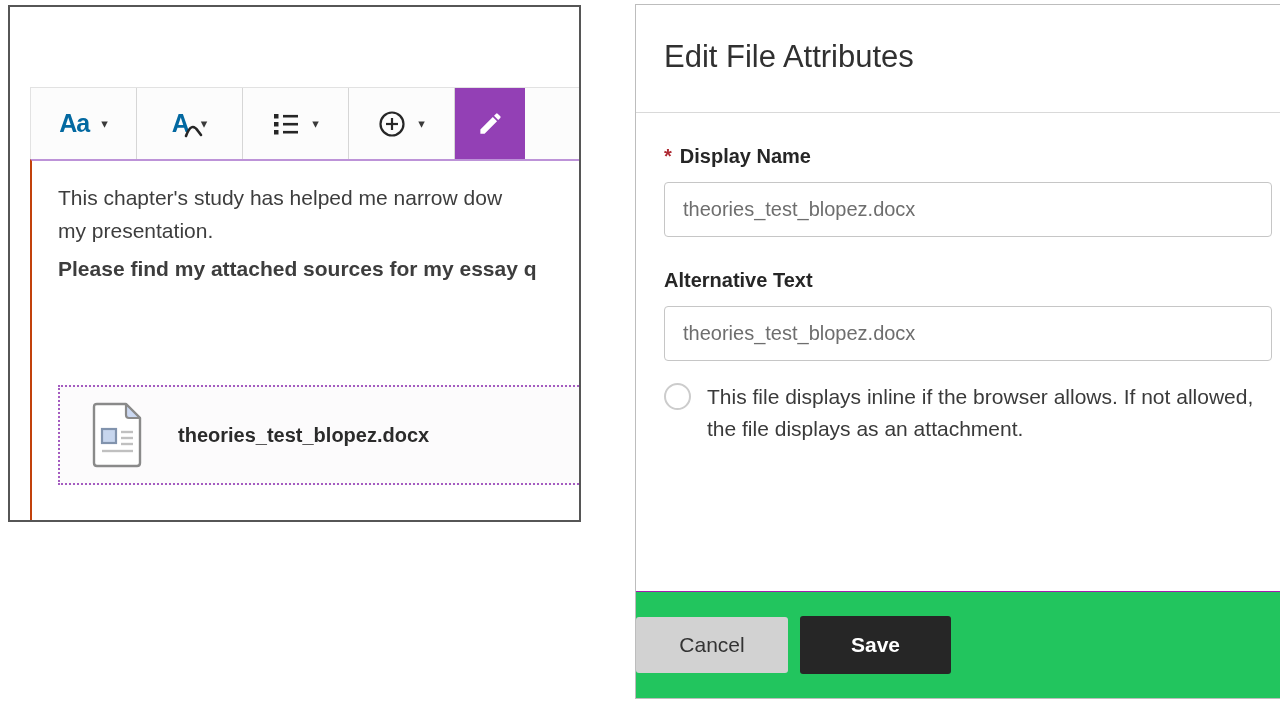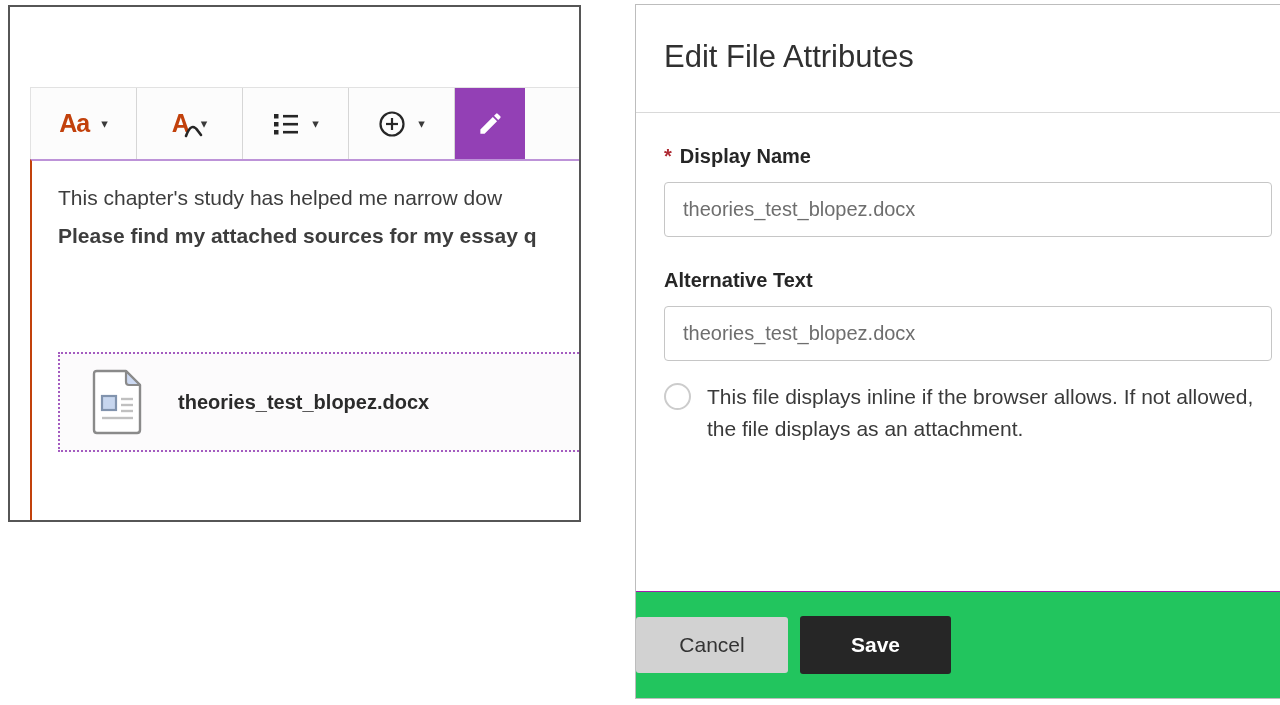--- a/index.html
+++ b/index.html
@@ -27,21 +27,21 @@
   .toolbar {
     display: flex; align-items: stretch;
     height: 72px;
     background: #fafafa;
     border: 1px solid #e2e2e2; border-bottom: none;
   }
   .tb-group {
     width: 106px; display: flex; align-items: center; justify-content: center;
     gap: 12px; border-right: 1px solid #d6d6d6; cursor: pointer; background: #fcfcfc;
   }
-  .tb-glyph { font-size: 25px; font-weight: 600; color: #c2410c; letter-spacing: -1px; line-height: 1; }
+  .tb-glyph { font-size: 25px; font-weight: 600; color: #0369a1; letter-spacing: -1px; line-height: 1; }
   .tb-caret { font-size: 13px; color: #3a3a3a; }
   .text-style-combo { position: relative; display: inline-block; }
   .text-style-pen { position: absolute; left: 12px; bottom: -3px; }
   .tb-pencil-btn {
     width: 70px; display: flex; align-items: center; justify-content: center;
     background: #9340b5; border: none; cursor: pointer;
   }
   .tb-filler { flex: 1; background: #fcfcfc; }
 
   .editor-content {
@@ -175,20 +175,21 @@
         <svg width="27" height="27" viewBox="0 0 24 24">
           <path fill="#ffffff" d="M3 17.25V21h3.75L17.81 9.94l-3.75-3.75L3 17.25zM20.71 7.04c.39-.39.39-1.02 0-1.41l-2.34-2.34a.996.996 0 0 0-1.41 0l-1.83 1.83 3.75 3.75 1.83-1.83z"></path>
         </svg>
       </button>
 
       <div class="tb-filler"></div>
     </div>
 
     <div class="editor-content">
       <div class="editor-line">This chapter's study has helped me narrow dow</div>
+      <div class="editor-line">my presentation.</div>
       <div class="editor-line spaced">Please find my attached sources for my essay q</div>
 
       <div class="attachment-chip">
         <svg width="58" height="66" viewBox="0 0 58 66">
           <path d="M6 5 Q6 2 9 2 L38 2 L52 16 L52 61 Q52 64 49 64 L9 64 Q6 64 6 61 Z" fill="#ffffff" stroke="#8a8a8a" stroke-width="2.4" stroke-linejoin="round"></path>
           <path d="M38 2 L52 16 L41 16 Q38 16 38 13 Z" fill="#ccd9f2" stroke="#8a8a8a" stroke-width="2.2" stroke-linejoin="round"></path>
           <rect x="14" y="27" width="14" height="14" fill="#c7d6ee" stroke="#8193ad" stroke-width="2.2"></rect>
           <line x1="33" y1="30" x2="45" y2="30" stroke="#c0c0c0" stroke-width="2.4"></line>
           <line x1="33" y1="36" x2="45" y2="36" stroke="#c0c0c0" stroke-width="2.4"></line>
           <line x1="33" y1="42" x2="45" y2="42" stroke="#c0c0c0" stroke-width="2.4"></line>

